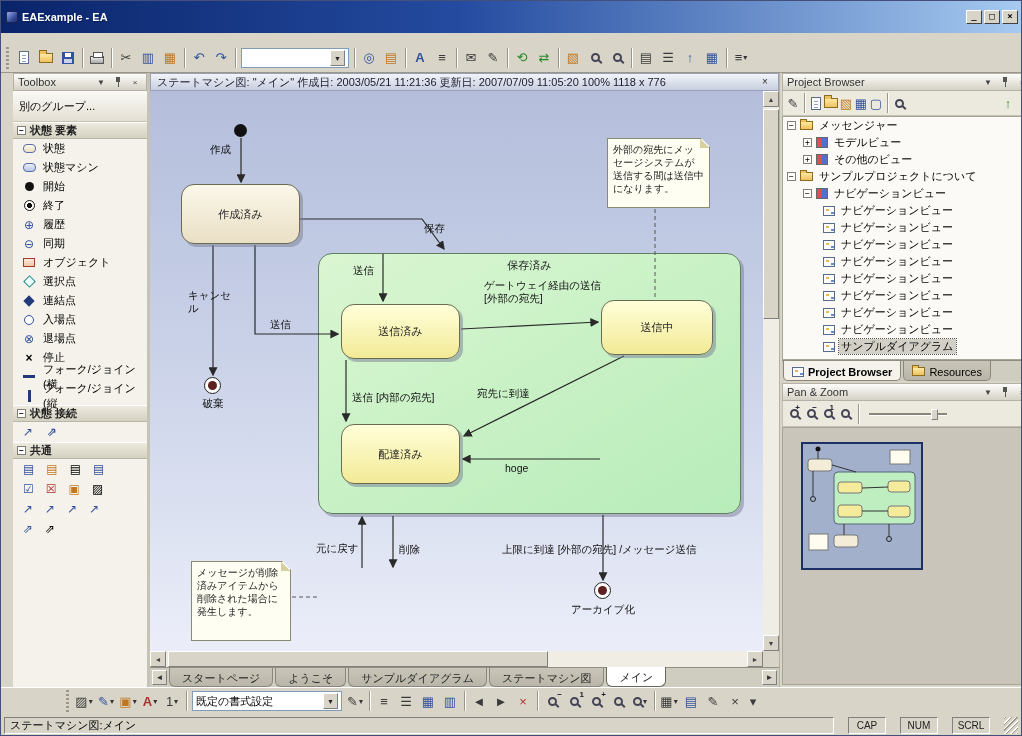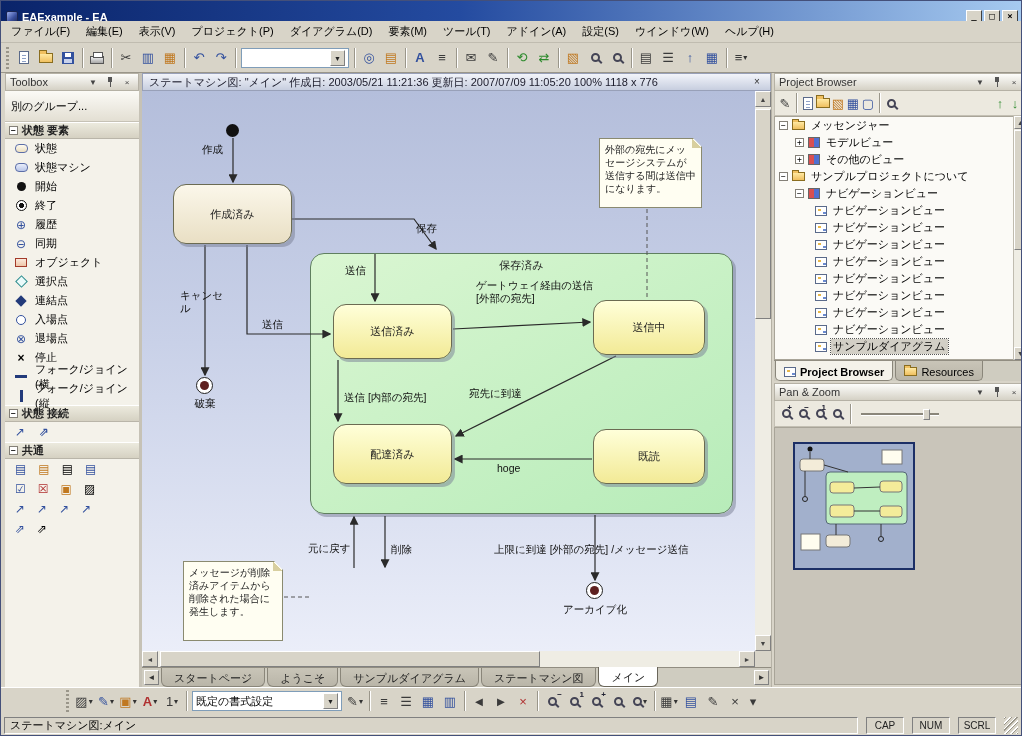--- a/index.html
+++ b/index.html
@@ -42,21 +42,21 @@
   .i-printer{width:14px;height:8px;background:linear-gradient(#f0f0f0,#a8a8a8);border:1px solid #555;position:relative;display:inline-block;margin-top:5px}
   .i-printer::before{content:"";position:absolute;top:-5px;left:2px;width:8px;height:4px;background:#fff;border:1px solid #555}
   .i-mag{width:9px;height:9px;border:2px solid #445;border-radius:50%;position:relative;display:inline-block}
   .i-mag::after{content:"";position:absolute;width:2px;height:5px;background:#445;transform:rotate(-45deg);right:-3px;bottom:-4px}
   .msign{position:absolute;right:1px;top:1px;font-size:8px;font-weight:bold;color:#223;line-height:8px;font-style:normal}
   .i-pin{width:8px;height:10px;position:relative;display:inline-block}
   .i-pin::before{content:"";position:absolute;left:2px;top:0;width:4px;height:5px;background:#555}
   .i-pin::after{content:"";position:absolute;left:3.5px;top:5px;width:1px;height:5px;background:#555}
 
   
-  .main{position:absolute;top:72px;left:4px;width:916px;height:614px;background:#d8d4c8}
+  .main{position:absolute;top:72px;left:12px;width:916px;height:614px;background:#d8d4c8}
 
   
   .panel-header{height:18px;background:linear-gradient(#fdfdfb,#d5d1c5);border:1px solid #b5b1a5;display:flex;align-items:center;padding:0 4px;color:#333}
   .ph-title{font-size:11px}
   .ph-btns{margin-left:auto;display:flex;gap:3px;align-items:center}
   .phb{width:14px;height:13px;display:inline-flex;align-items:center;justify-content:center;font-size:8px;color:#444;cursor:default}
 
   
   .toolbox{position:absolute;left:0;top:0;width:137px;height:614px;background:#f4f2ea;border-right:3px solid #c6c2b6}
   .tb-more{height:18px;display:flex;align-items:center;padding:15px 6px;background:linear-gradient(#fbfaf6,#e3dfd3);border-bottom:1px solid #c6c2b6;cursor:default}
@@ -142,53 +142,40 @@
   .pz{position:absolute;top:310px;left:2px;width:252px;height:302px}
   .pz-toolbar{height:26px;background:#ece9df;border:1px solid #c4c0b4;border-top:none;display:flex;align-items:center;gap:3px;padding:0 4px}
   .slider{position:relative;width:78px;height:14px;margin-left:4px}
   .slider .track{position:absolute;left:0;right:0;top:6px;height:2px;background:#8a867a;box-shadow:0 1px 0 #fff}
   .slider .sthumb{position:absolute;top:2px;left:62px;width:7px;height:11px;background:#d8d4c8;border:1px solid;border-color:#fff #808080 #808080 #fff}
   .pz-body{position:absolute;top:44px;left:0;width:252px;height:258px;background:#c9c5ba;border:1px solid #a8a498}
   .thumb-wrap{position:absolute;top:14px;left:18px}
 
   
   .toolbar-bottom{position:absolute;top:686px;left:0;right:0;height:27px;background:#d8d4c8;border-top:1px solid #fff;display:flex;align-items:center;padding-left:64px}
-  .statusbar{position:absolute;top:713px;left:0;right:0;height:23px;background:#d8d4c8;display:flex;align-items:center;gap:8px;padding:2px 3px}
+  .statusbar{position:absolute;top:713px;left:0;right:0;height:23px;background:#d8d4c8;display:flex;align-items:center;gap:14px;padding:2px 3px}
   .st-main{flex:1;height:17px;border:1px solid;border-color:#808080 #fff #fff #808080;display:flex;align-items:center;padding:0 5px}
   .st-box{width:38px;height:17px;border:1px solid;border-color:#808080 #fff #fff #808080;display:flex;align-items:center;justify-content:center;font-size:10px;color:#222}
   .st-grip{width:14px;height:17px;background:repeating-linear-gradient(135deg,#fff 0 1px,#9a968a 1px 2px,transparent 2px 4px)}
 </style>
 </head>
 <body>
 
 <div id="app">
 
   <div class="titlebar">
     <span class="appicon"></span>
     <span class="title-text">EAExample - EA</span>
     <span class="win-btns">
       <span class="wbtn">_</span>
       <span class="wbtn">□</span>
       <span class="wbtn">×</span>
     </span>
   </div>
 
-  <div class="menubar">
-    <span class="menu-item">ファイル(F)</span>
-    <span class="menu-item">編集(E)</span>
-    <span class="menu-item">表示(V)</span>
-    <span class="menu-item">プロジェクト(P)</span>
-    <span class="menu-item">ダイアグラム(D)</span>
-    <span class="menu-item">要素(M)</span>
-    <span class="menu-item">ツール(T)</span>
-    <span class="menu-item">アドイン(A)</span>
-    <span class="menu-item">設定(S)</span>
-    <span class="menu-item">ウインドウ(W)</span>
-    <span class="menu-item">ヘルプ(H)</span>
-  </div>
 
   <div class="toolbar-main">
     <span class="grip"></span>
     <span class="tbn">
         <i class="i-page"></i>
       </span>
     <span class="tbn">
         <i class="i-folder"></i>
       </span>
     <span class="tbn">
@@ -411,21 +398,20 @@
             <line x1="505" y1="118" x2="505" y2="208"></line>
             <line x1="142" y1="506" x2="170" y2="506"></line>
           </g>
         </svg>
 
         <span class="initial" style="left:84px;top:33px"></span>
         <div class="state st-beige" style="left:31px;top:93px;width:119px;height:60px">作成済み</div>
         <div class="state st-yellow" style="left:191px;top:213px;width:119px;height:55px">送信済み</div>
         <div class="state st-yellow" style="left:191px;top:333px;width:119px;height:60px">配達済み</div>
         <div class="state st-yellow" style="left:451px;top:209px;width:112px;height:55px">送信中</div>
-        <div class="state st-yellow" style="left:451px;top:338px;width:112px;height:55px">既読</div>
         <span class="final" style="left:54px;top:286px"></span>
         <span class="final" style="left:444px;top:491px"></span>
 
         <div class="note" style="left:457px;top:47px;width:103px;height:70px">外部の宛先にメッセージシステムが送信する間は送信中になります。</div>
         <div class="note" style="left:41px;top:470px;width:100px;height:80px">メッセージが削除済みアイテムから削除された場合に発生します。</div>
 
         <span class="dlabel" style="left:60px;top:52px">作成</span>
         <span class="dlabel" style="left:274px;top:131px">保存</span>
         <span class="dlabel" style="left:203px;top:173px">送信</span>
         <span class="dlabel" style="left:120px;top:227px">送信</span>

